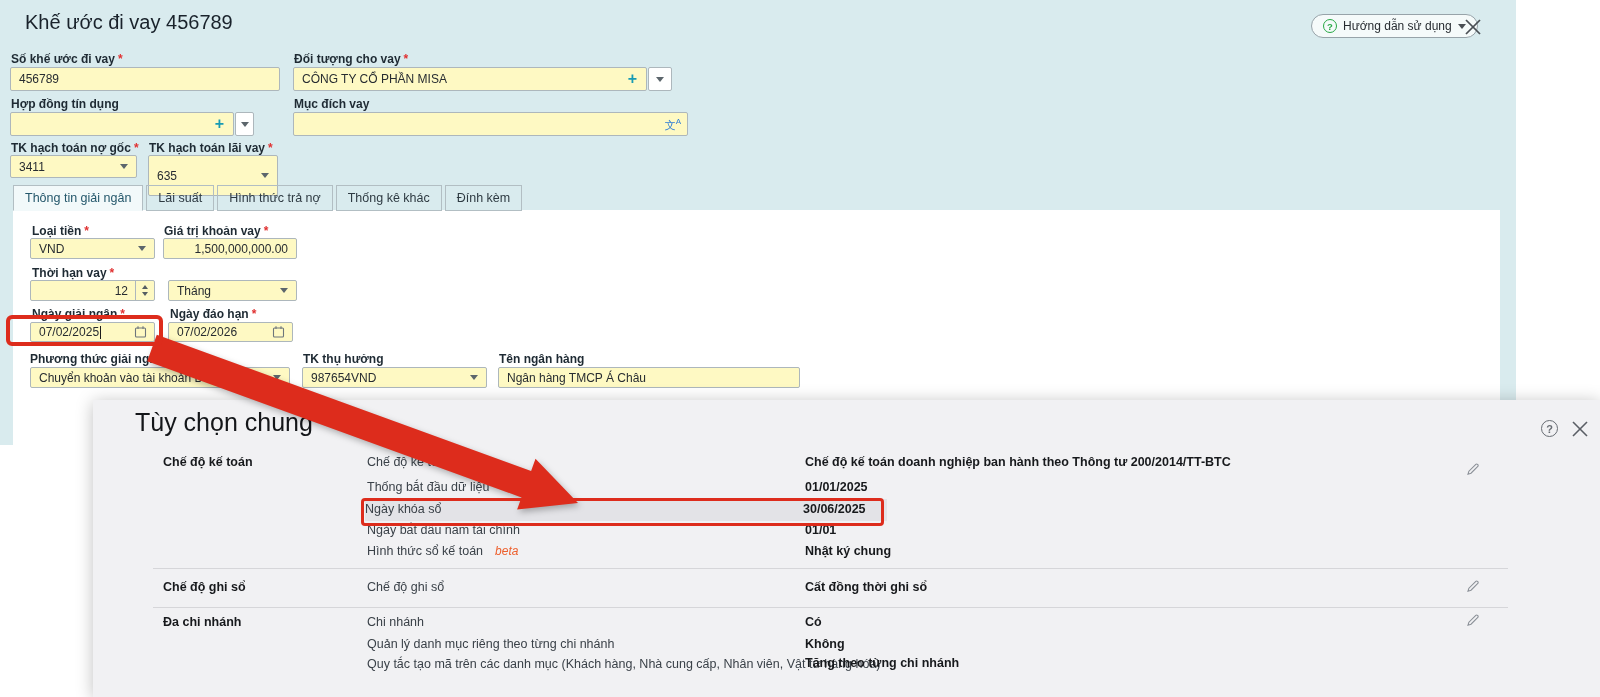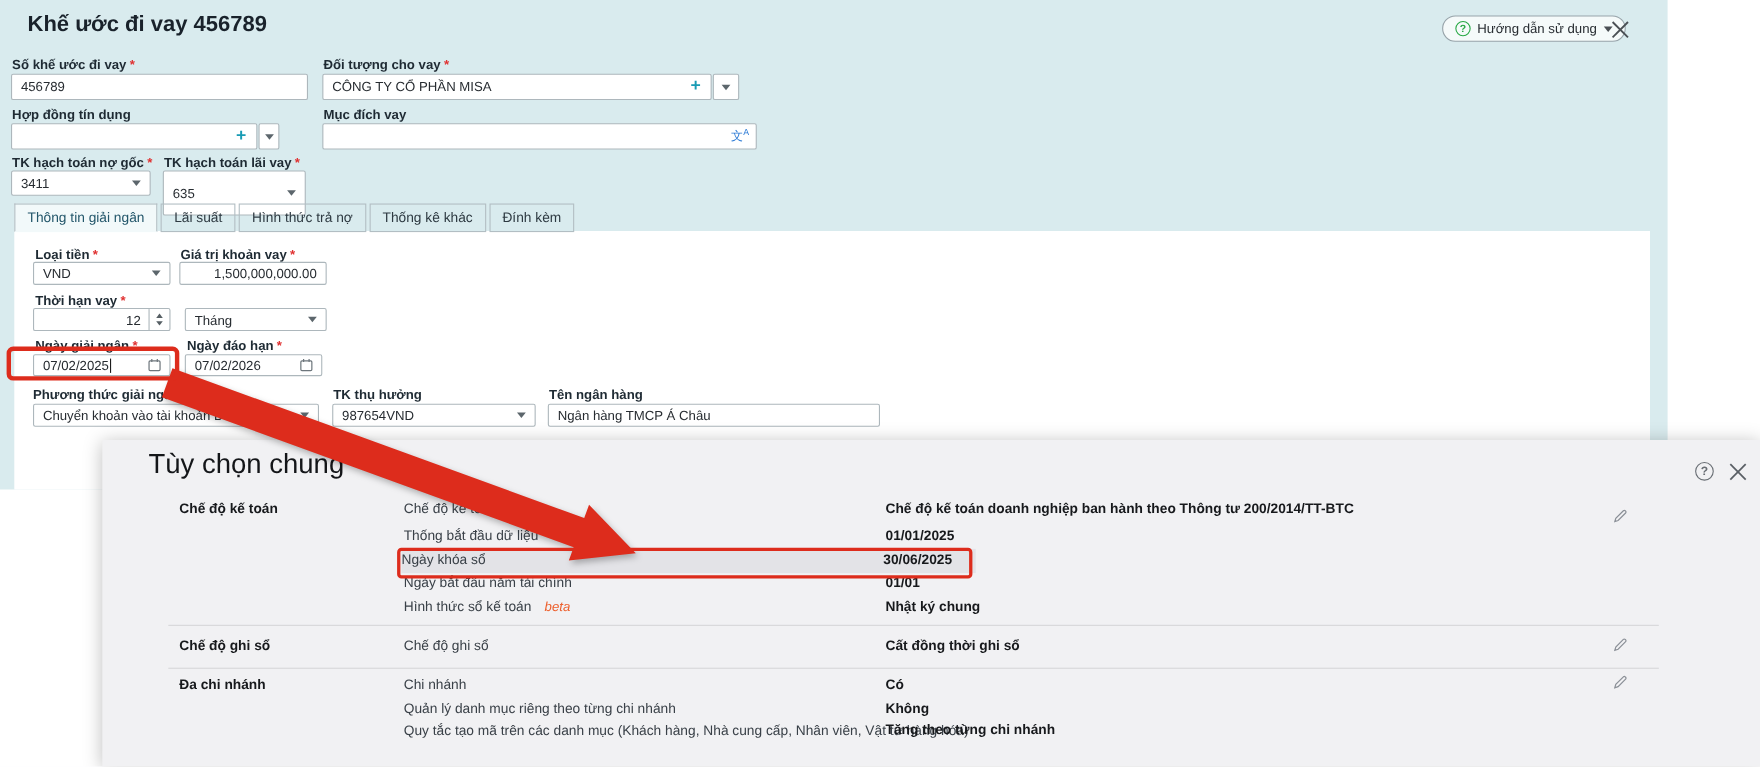--- a/index.html
+++ b/index.html
@@ -1,33 +1,33 @@
 <!DOCTYPE html>
 <html><head>
 <meta charset="utf-8">
 <style>
   html,body{margin:0;padding:0;background:#fff;}
   .page{position:relative;width:1600px;height:697px;overflow:hidden;background:#fff;
         font-family:"Liberation Sans","DejaVu Sans",sans-serif;-webkit-font-smoothing:antialiased;}
 
   
   .blue-sheet{position:absolute;left:0;top:0;width:1516px;height:445px;background:#d9ebee;}
-  .page-title{position:absolute;left:25px;top:11px;font-size:20px;font-weight:bold;color:#19222b;}
+  .page-title{position:absolute;left:25px;top:11px;font-size:20px;font-weight:normal;color:#19222b;}
   .help-pill{position:absolute;left:1311px;top:14px;height:24px;box-sizing:border-box;
              border:1px solid #97a3a9;border-radius:13px;background:rgba(255,255,255,.72);
              display:flex;align-items:center;gap:6px;padding:0 11px;font-size:12px;color:#272c31;cursor:pointer;}
   .qmark{width:14px;height:14px;box-sizing:border-box;border:1.6px solid #27a844;border-radius:50%;
          color:#27a844;font-size:9.5px;font-weight:bold;display:flex;align-items:center;justify-content:center;}
   .chev{width:0;height:0;border-left:4px solid transparent;border-right:4px solid transparent;border-top:5px solid #4a4f54;}
   .close-x{position:absolute;cursor:pointer;}
 
   
   .lbl{position:absolute;font-size:12px;font-weight:bold;color:#1e2a33;white-space:nowrap;}
   .req{color:#e03131;margin-left:3px;}
-  .inp{position:absolute;background:#ffffff;border:1px solid #adb7bc;border-radius:2px;box-sizing:border-box;
+  .inp{position:absolute;background:#fef9c3;border:1px solid #adb7bc;border-radius:2px;box-sizing:border-box;
        font-size:12px;color:#272c31;display:flex;align-items:center;padding:0 8px;white-space:nowrap;overflow:hidden;}
   .inp .caret{position:absolute;right:8px;width:0;height:0;border-left:4px solid transparent;
               border-right:4px solid transparent;border-top:5px solid #5c666c;}
   .plus{position:absolute;right:9px;color:#189bb4;font-size:16px;font-weight:bold;line-height:1;}
   .combo-btn{position:absolute;background:#fff;border:1px solid #adb7bc;border-radius:2px;box-sizing:border-box;
              display:flex;align-items:center;justify-content:center;cursor:pointer;}
   .combo-btn .caret{width:0;height:0;border-left:4px solid transparent;border-right:4px solid transparent;border-top:5px solid #5c666c;}
   .right-align{justify-content:flex-end;}
   .translate-ic{position:absolute;right:6px;color:#2e7cd6;font-size:11px;font-weight:normal;line-height:1;}
   .translate-ic sup{font-size:8px;}

